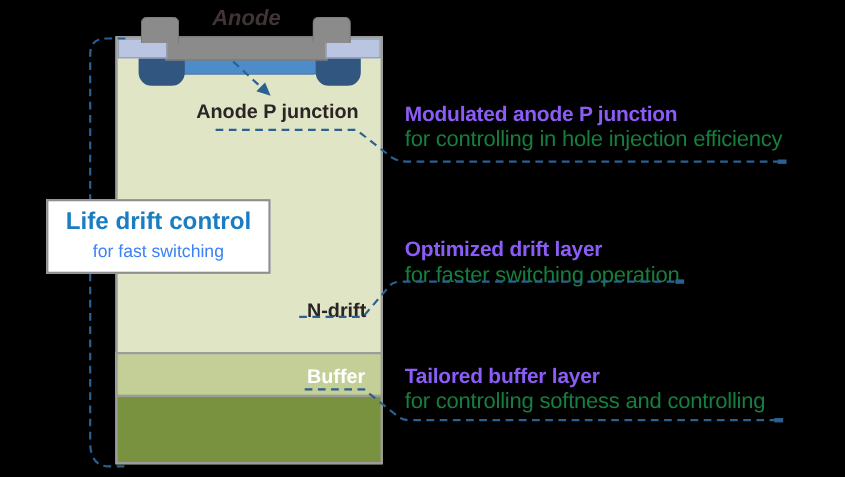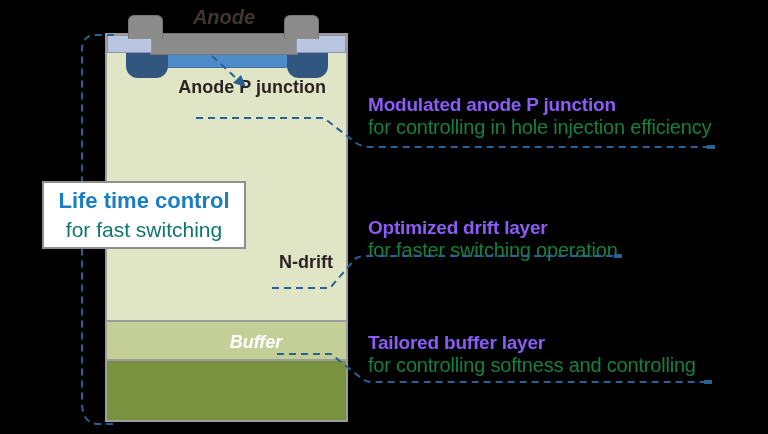--- a/index.html
+++ b/index.html
@@ -25,33 +25,33 @@
   .metal-tab{top:15px;width:35px;height:24px;background:#8b8b8b;border:1px solid #767676;
              border-bottom:none;border-radius:6px 6px 0 0;z-index:6;}
   .metal-tab.left{left:128px;} .metal-tab.right{left:284px;}
 
   
   .lbl{z-index:7;font-weight:bold;font-size:18px;line-height:20px;white-space:nowrap;}
   .lbl.dark{color:#2b2424;}
   .lbl.white{color:#ffffff;}
   .anode-title{left:150px;top:6px;width:148px;text-align:center;color:#413434;
                font-size:20px;font-weight:bold;z-index:7;font-style:italic;}
-  .apj{left:105px;top:77px;width:221px;text-align:right;}
-  .ndrift{left:180px;top:252px;width:153px;text-align:right;}
-  .buf{left:180px;top:332px;width:152px;text-align:center;font-style:italic;}
+  .apj{left:105px;top:91px;width:221px;text-align:right;}
+  .ndrift{left:180px;top:272px;width:153px;text-align:right;}
+  .buf{left:180px;top:332px;width:152px;text-align:right;}
   .sub{left:180px;top:383px;width:151px;text-align:right;}
 
   
   .overlay{left:0;top:0;width:768px;height:434px;z-index:8;pointer-events:none;}
 
   
   .callout{left:42px;top:181px;width:204px;height:68px;background:#ffffff;
            border:2px solid #8f8f8f;z-index:9;text-align:center;padding-top:3px;}
   .callout .title{display:block;color:#1a7dc2;font-weight:bold;font-size:22px;line-height:30px;}
-  .callout .subtitle{display:block;color:#0f766e;font-size:21px;line-height:28px;}
+  .callout .subtitle{display:block;color:#3b82f6;font-size:16px;line-height:28px;}
 
   
   .annotation{left:368px;width:390px;z-index:7;}
   .annotation .head{display:block;color:#8b5cf6;font-weight:bold;font-size:19px;
                     line-height:23px;letter-spacing:-0.2px;white-space:nowrap;}
   .annotation .desc{display:block;color:#15803d;font-size:20px;line-height:23px;
                     letter-spacing:-0.2px;white-space:nowrap;}
   .a1{top:93px;} .a2{top:216px;} .a3{top:331px;}
 </style>
 </head>
@@ -86,21 +86,21 @@
     </g>
     <g fill="#2b6093">
       <rect x="707" y="145" width="8" height="4"></rect>
       <rect x="614" y="254" width="8" height="4"></rect>
       <rect x="704" y="380" width="8" height="4"></rect>
       <polygon points="246,87 233,83 241,75"></polygon>
     </g>
   </svg>
 
   <div class="abs callout">
-    <span class="title">Life time control</span>
+    <span class="title">Life drift control</span>
     <span class="subtitle">for fast switching</span>
   </div>
 
   <div class="abs annotation a1">
     <span class="head">Modulated anode P junction</span>
     <span class="desc">for controlling in hole injection efficiency</span>
   </div>
   <div class="abs annotation a2">
     <span class="head">Optimized drift layer</span>
     <span class="desc">for faster switching operation</span>

